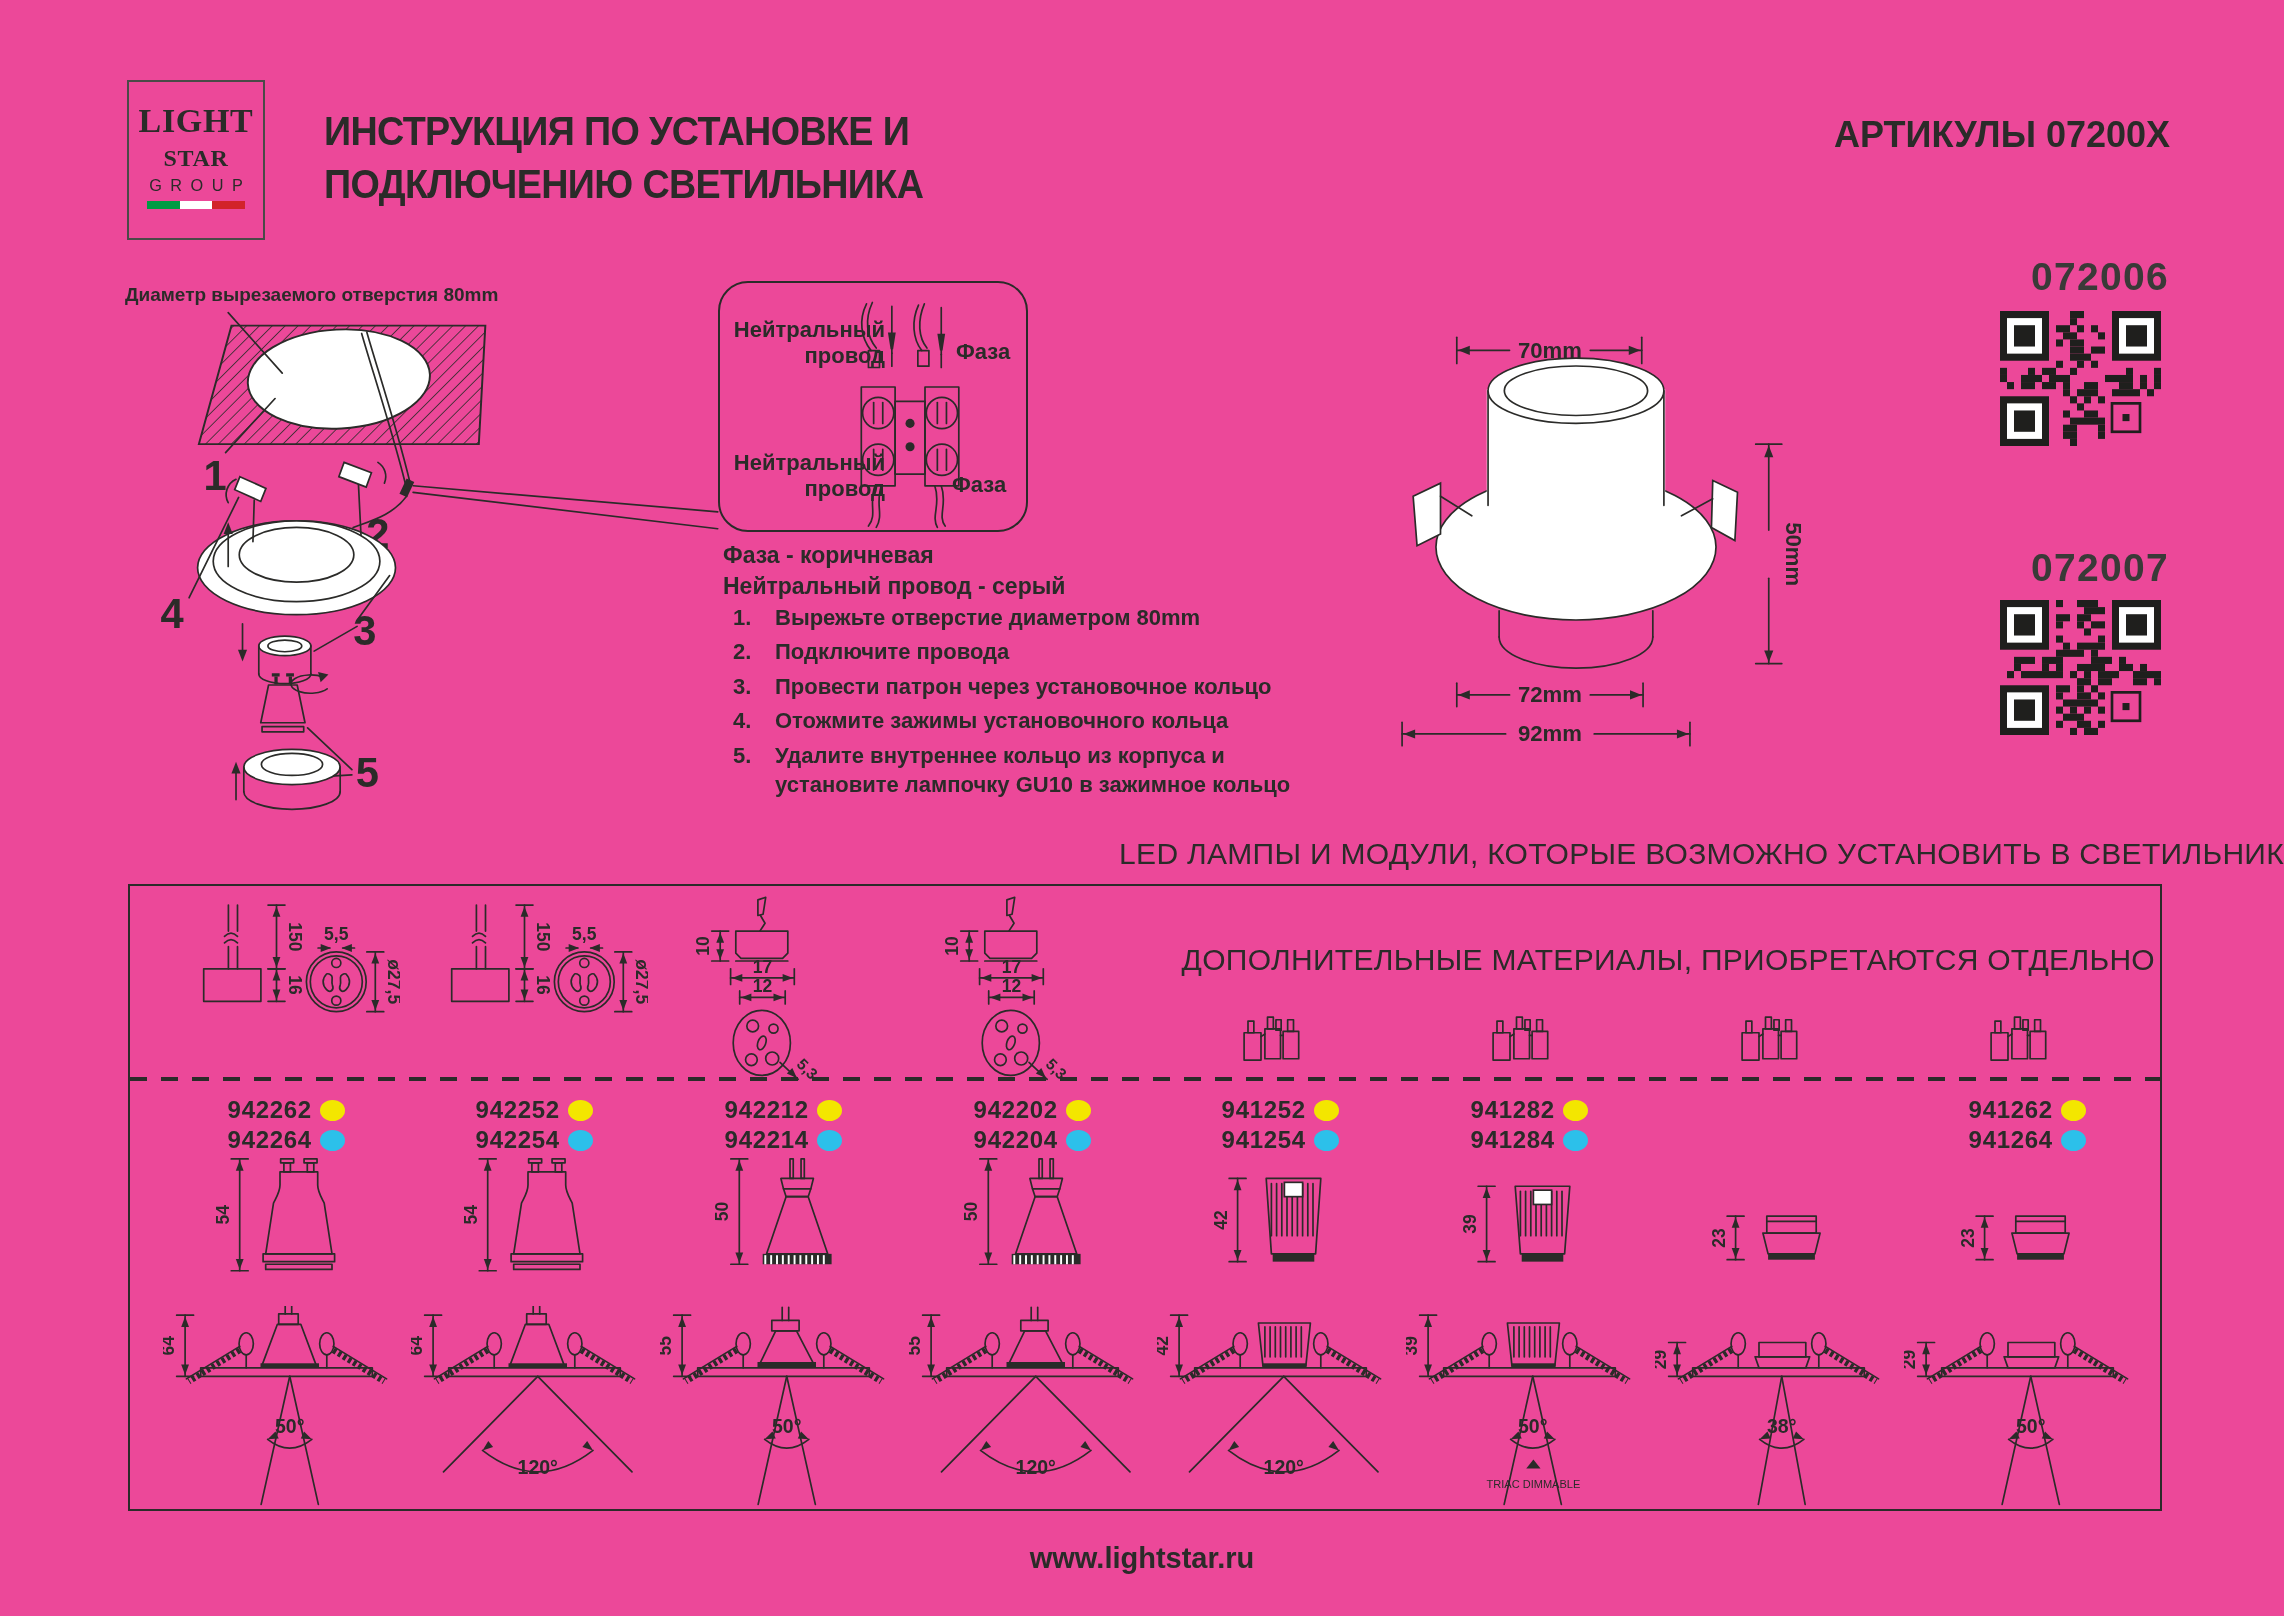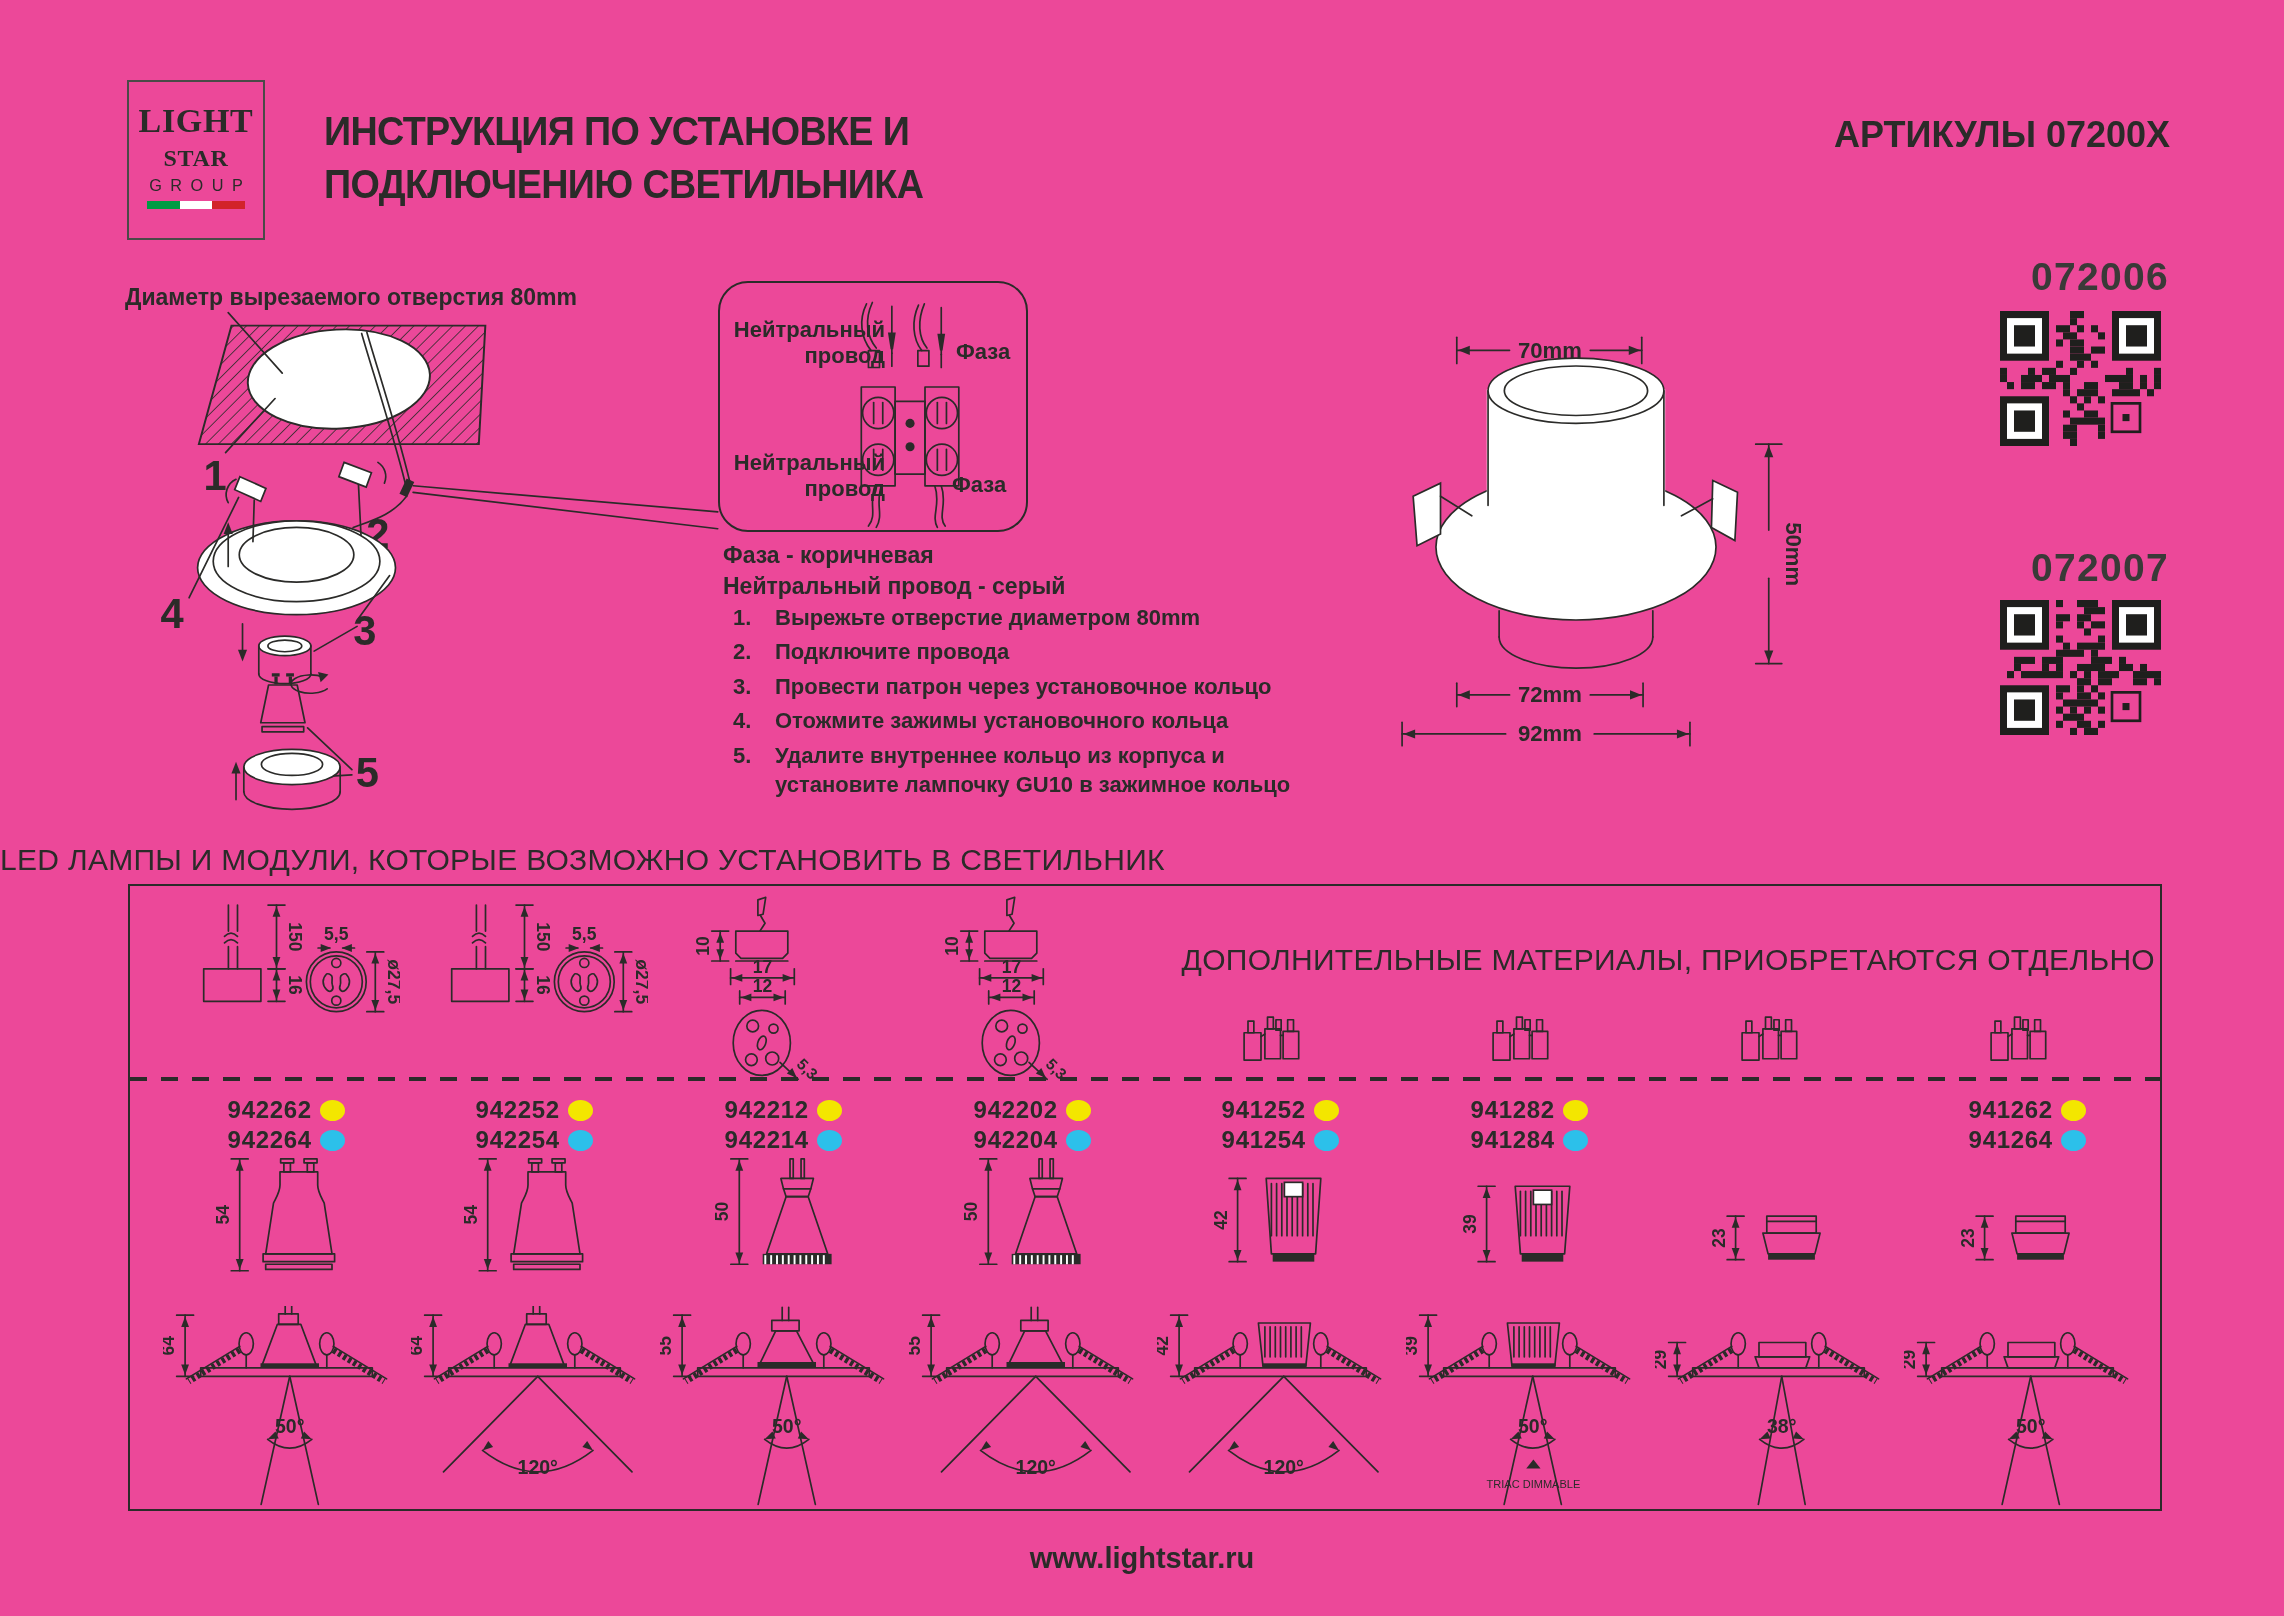--- a/index.html
+++ b/index.html
@@ -11,38 +11,38 @@
             display:flex;flex-direction:column;align-items:center;justify-content:flex-start;}
   .logo-light{margin-top:22px;font-family:"Liberation Serif",serif;font-size:34px;font-weight:600;letter-spacing:0.7px;line-height:1;}
   .logo-star{font-family:"Liberation Serif",serif;font-size:24px;font-weight:700;letter-spacing:0.7px;line-height:1;margin-top:8px;}
   .logo-group{font-size:16.3px;font-weight:400;letter-spacing:8.5px;margin-top:6.5px;text-indent:8.5px;line-height:1;}
   .logo-flag{margin-top:7.8px;width:98px;height:8.5px;display:flex;}
   .logo-flag span{flex:1;height:100%;}
   .doc-title{position:absolute;left:324px;top:105px;font-size:41px;font-weight:700;line-height:1.30;
              letter-spacing:-0.7px;transform:scaleX(0.92);transform-origin:left top;white-space:nowrap;}
   .series-block{position:absolute;right:114px;top:109px;text-align:right;font-size:36px;font-weight:700;line-height:1.45;white-space:nowrap;}
   
-  .hole-note{position:absolute;left:125px;top:284px;font-size:23px;font-weight:700;}
+  .hole-note{position:absolute;left:125px;top:284px;font-size:19px;font-weight:700;}
   
   .wire-box{position:absolute;left:718px;top:281px;width:306px;height:247px;border:2.3px solid #2b2b29;border-radius:30px;}
   .wb-label{position:absolute;font-size:22px;font-weight:600;line-height:1.16;}
   .wb-nt{left:9px;top:34px;width:156px;text-align:right;}
   .wb-ft{left:236px;top:56px;}
   .wb-nb{left:9px;top:167px;width:156px;text-align:right;}
   .wb-fb{left:232px;top:189px;}
   .color-note{position:absolute;left:723px;font-size:23px;font-weight:600;}
   
   .steps{position:absolute;left:733px;top:604px;width:566px;}
   .step-row{display:flex;margin-bottom:5.9px;font-size:22px;font-weight:600;line-height:1.30;}
   .step-num{width:42px;flex:0 0 42px;}
   
   .article-code{position:absolute;width:190px;text-align:right;font-size:39px;font-weight:600;letter-spacing:1.3px;color:#3a3a38;}
   .qr{position:absolute;width:161px;height:135px;}
   
-  .led-title{position:absolute;left:0;top:837px;width:2284px;text-align:left;font-size:30px;font-weight:400;letter-spacing:0.3px;margin-top:6px;}
+  .led-title{position:absolute;left:0;top:837px;width:2284px;text-align:right;font-size:30px;font-weight:400;letter-spacing:0.3px;}
   .led-table{position:absolute;left:128px;top:884px;width:2030px;height:623px;border:2px solid #2b2b29;}
   .extra-title{position:absolute;left:970px;top:57px;width:1055px;text-align:right;font-size:30px;font-weight:400;letter-spacing:0.3px;}
   .dashed{position:absolute;left:0;top:191px;width:100%;height:3.9px;
           background:repeating-linear-gradient(90deg,#2b2b29 0 17px,transparent 17px 31px);}
   .col{position:absolute;top:0;width:247px;height:623px;}
   .cell{position:absolute;}
   .codes{position:absolute;left:0;top:210px;width:100%;display:flex;flex-direction:column;align-items:center;gap:2px;}
   .code-row{display:flex;align-items:center;gap:8.5px;}
   .code{font-size:24px;font-weight:600;letter-spacing:0.7px;color:#2b2b29;}
   .dot{width:25px;height:21px;border-radius:50%;}

